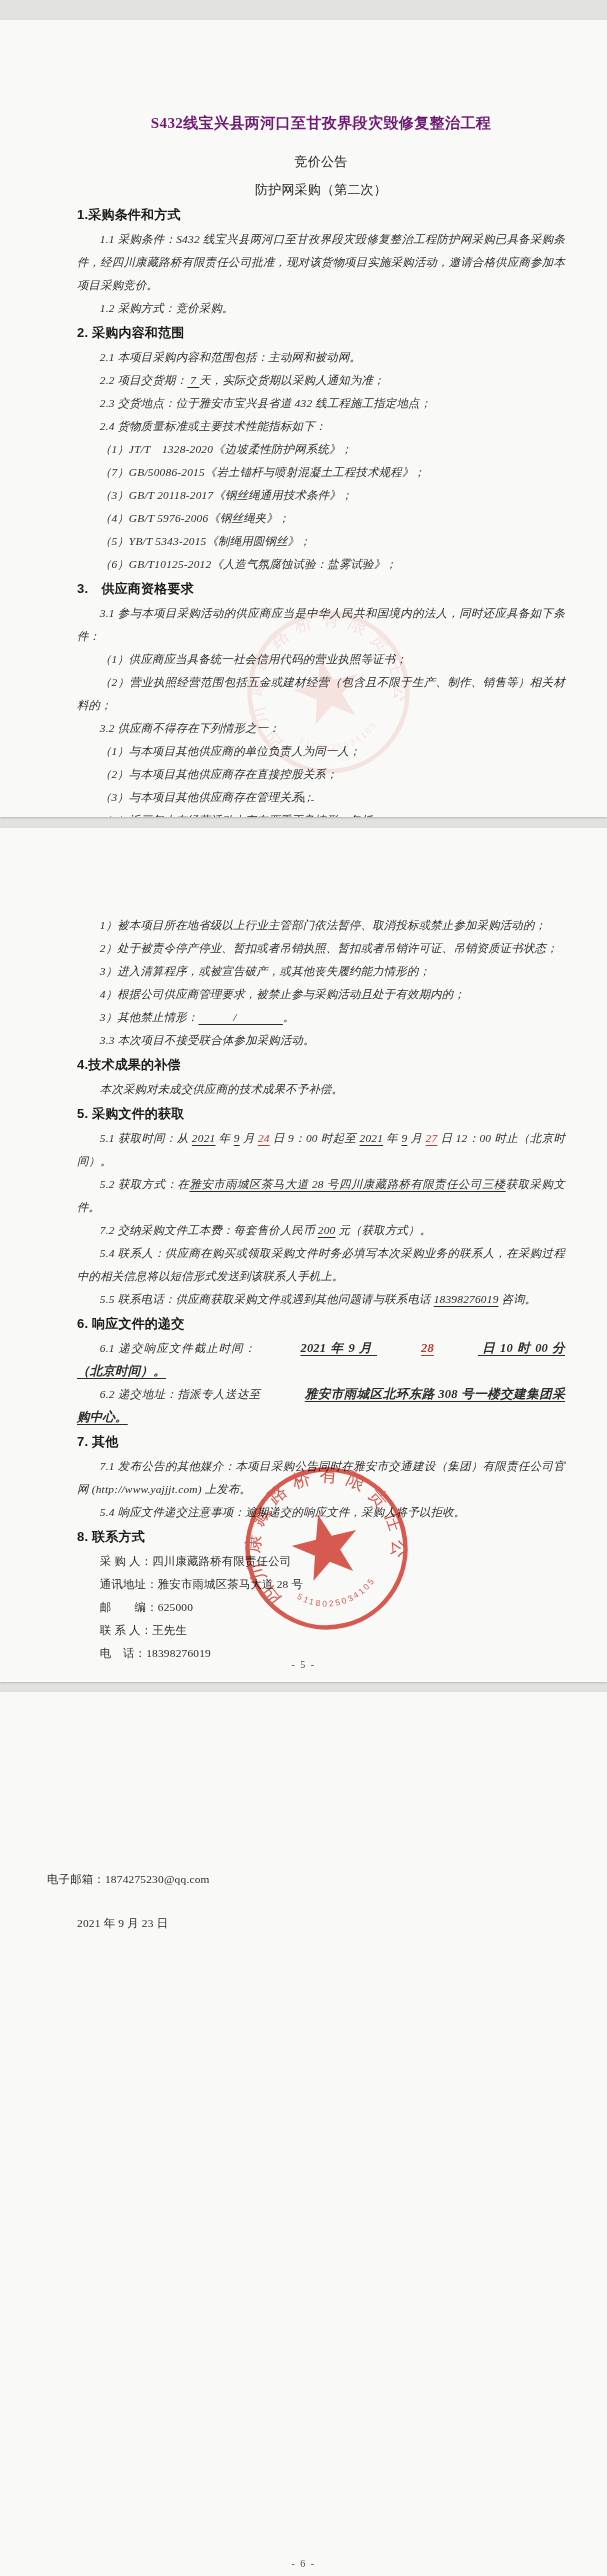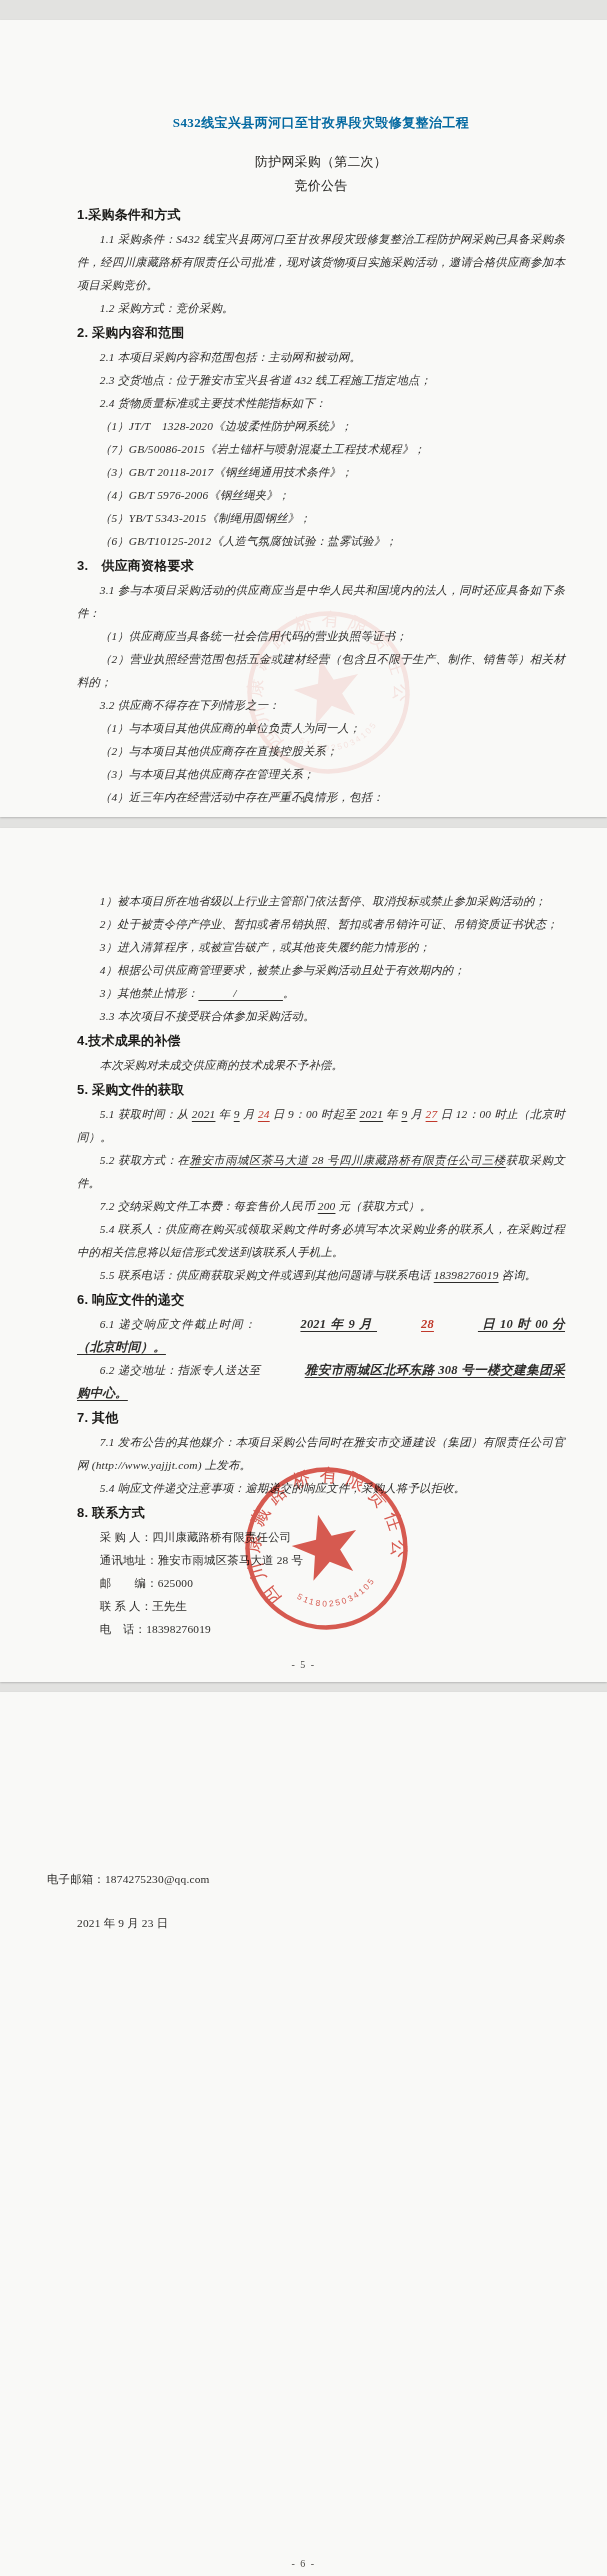--- a/index.html
+++ b/index.html
@@ -15,37 +15,37 @@
     background:#f9f9f7;
     box-shadow:0 0.8px 2.3px rgba(0,0,0,.28);
     margin:0 0 10.6px 0;
     overflow:hidden;
   }
   .s1{height:797px;}
   .s2{height:854px;}
   .s3{height:889px;}
   .content{margin:0 42px 0 77px;}
   .s1 .content{padding-top:90px;}
-  .s2 .content{padding-top:62px;}
+  .s2 .content{padding-top:86px;}
   .s3 .content{padding-top:176px;}
 
   .ln{
     font-size:11.4px;
     line-height:23px;
     color:#2e2d2b;
     text-align:justify;
     letter-spacing:0.2px;
   }
   .title{
-    font-size:13px;
+    font-size:15px;
     font-weight:bold;
     text-align:center;
     line-height:26px;
     margin-bottom:13.7px;
-    color:#0369a1;
+    color:#701a75;
     letter-spacing:0.4px;
   }
   .t2{font-size:13px;text-align:center;line-height:24px;color:#262522;}
   .t3{font-size:13px;text-align:center;line-height:24px;margin-bottom:4.6px;color:#262522;}
   .h{
     font-family:"Liberation Sans","DejaVu Sans",sans-serif;
     font-size:13px;
     font-weight:bold;
     line-height:26px;
     color:#1c1b19;
@@ -80,27 +80,28 @@
   .stamp.faint{left:239px;top:583px;opacity:.12;filter:blur(0.3px);}
 </style>
 </head>
 <body>
 
 <div class="canvas">
 
   <div class="sheet s1">
     <div class="content">
         <div class="ln title"><span>S432线宝兴县两河口至甘孜界段灾毁修复整治工程</span></div>
+        <div class="ln t3"><span>竞价公告</span></div>
         <div class="ln t2"><span>防护网采购（第二次）</span></div>
-        <div class="ln t3"><span>竞价公告</span></div>
         <div class="ln h"><span>1.采购条件和方式</span></div>
         <div class="ln p"><span>1.1 采购条件：S432 线宝兴县两河口至甘孜界段灾毁修复整治工程防护网采购已具备采购条件，经四川康藏路桥有限责任公司批准，现对该货物项目实施采购活动，邀请合格供应商参加本项目采购竞价。</span></div>
         <div class="ln p"><span>1.2 采购方式：竞价采购。</span></div>
         <div class="ln h"><span>2. 采购内容和范围</span></div>
         <div class="ln p"><span>2.1 本项目采购内容和范围包括：主动网和被动网。</span></div>
+        <div class="ln p"><span>2.2 项目交货期：</span><span class="u"> 7 </span><span>天，实际交货期以采购人通知为准；</span></div>
         <div class="ln p"><span>2.3 交货地点：位于雅安市宝兴县省道 432 线工程施工指定地点；</span></div>
         <div class="ln p"><span>2.4 货物质量标准或主要技术性能指标如下：</span></div>
         <div class="ln p"><span>（1）JT/T　1328-2020《边坡柔性防护网系统》；</span></div>
         <div class="ln p"><span>（7）GB/50086-2015《岩土锚杆与喷射混凝土工程技术规程》；</span></div>
         <div class="ln p"><span>（3）GB/T 20118-2017《钢丝绳通用技术条件》；</span></div>
         <div class="ln p"><span>（4）GB/T 5976-2006《钢丝绳夹》；</span></div>
         <div class="ln p"><span>（5）YB/T 5343-2015《制绳用圆钢丝》；</span></div>
         <div class="ln p"><span>（6）GB/T10125-2012《人造气氛腐蚀试验：盐雾试验》；</span></div>
         <div class="ln h"><span>3.　供应商资格要求</span></div>
         <div class="ln p"><span>3.1 参与本项目采购活动的供应商应当是中华人民共和国境内的法人，同时还应具备如下条件：</span></div>

